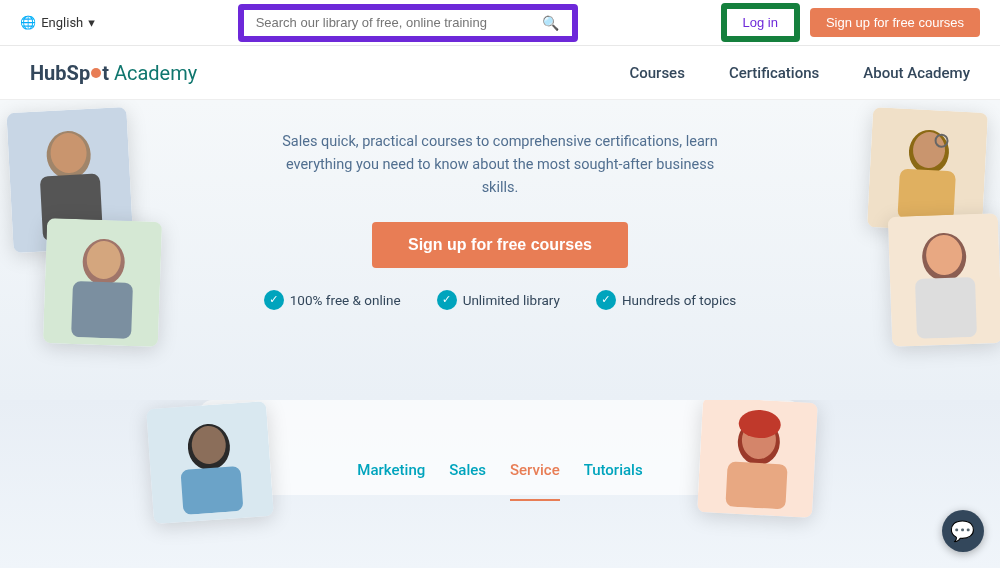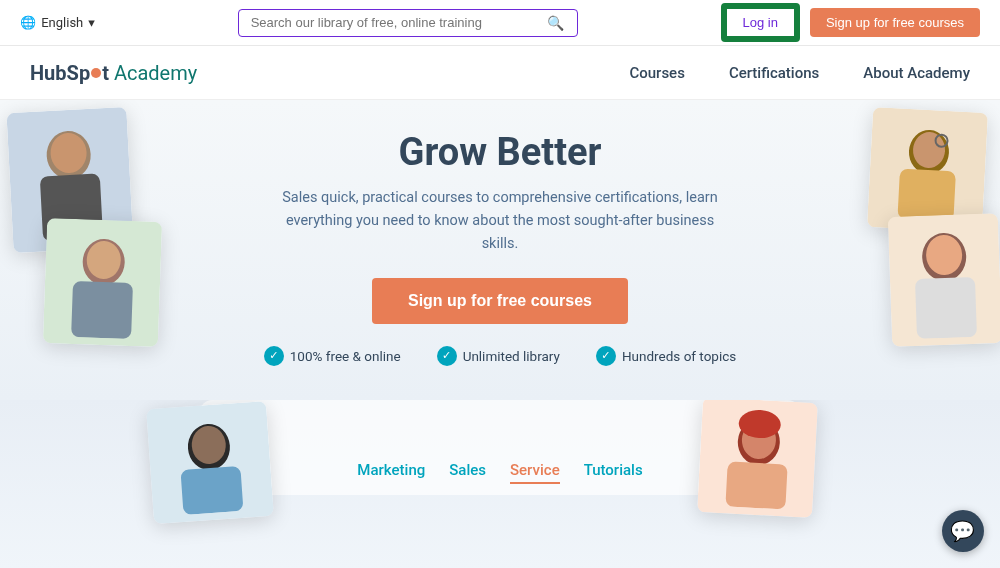--- a/index.html
+++ b/index.html
@@ -19,21 +19,21 @@
       display: flex;
       align-items: center;
       gap: 5px;
       font-size: 13px;
       color: #333;
       cursor: pointer;
     }
     .search-bar {
       display: flex;
       align-items: center;
-      border: 1px solid #6d28d9;
+      border: 6px solid #6d28d9;
       border-radius: 4px;
       padding: 5px 12px;
       width: 340px;
       background: #fff;
     }
     .search-bar input {
       border: none;
       outline: none;
       font-size: 13px;
       color: #666;
@@ -194,21 +194,21 @@
     }
     .course-tab a {
       text-decoration: none;
       color: #00a4bd;
       font-size: 15px;
       font-weight: 500;
     }
     .course-tab.active a {
       border-bottom: 2px solid #e87d55;
       color: #e87d55;
-      padding-bottom: 3px;
+      padding-bottom: 20px;
       margin-top: 36px;
     }
 
     
     .lower-section {
       background: #f5f8fa;
       position: relative;
       height: 140px;
       overflow: hidden;
     }
@@ -307,21 +307,20 @@
     <div class="person-photo-bg person-color-4">
       <svg width="80" height="115" viewBox="0 0 80 115">
         <ellipse cx="40" cy="34" rx="22" ry="24" fill="#8b5e52"></ellipse>
         <rect x="10" y="55" width="60" height="60" rx="8" fill="#ddd"></rect>
         <ellipse cx="40" cy="32" rx="18" ry="20" fill="#e8a882"></ellipse>
       </svg>
     </div>
   </div>
 
   <div style="position:relative; z-index:2;">
-    <h1 class="hero-title">Grow Better</h1>
     <p class="hero-sub">Sales quick, practical courses to comprehensive certifications, learn everything you need to know about the most sought-after business skills.</p>
     <button class="btn-cta">Sign up for free courses</button>
     <div class="features">
       <div class="feature-item">
         <div class="check-circle">✓</div>
         <span>100% free &amp; online</span>
       </div>
       <div class="feature-item">
         <div class="check-circle">✓</div>
         <span>Unlimited library</span>

